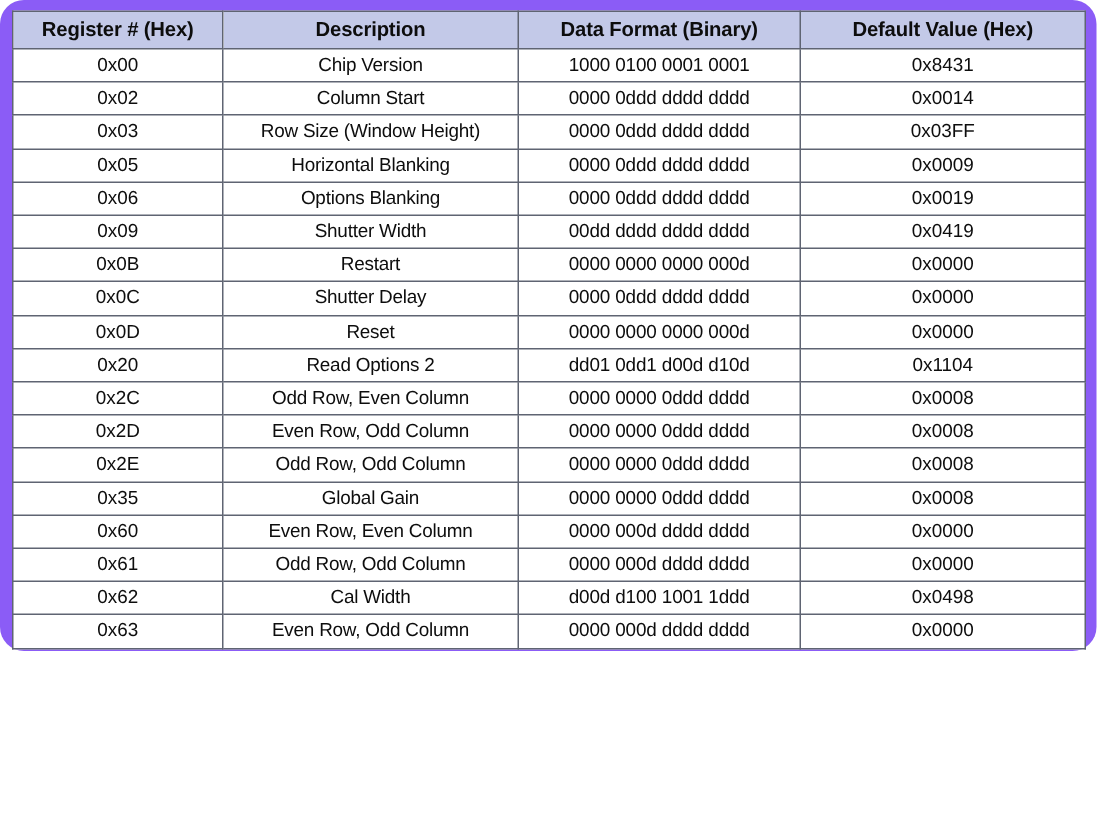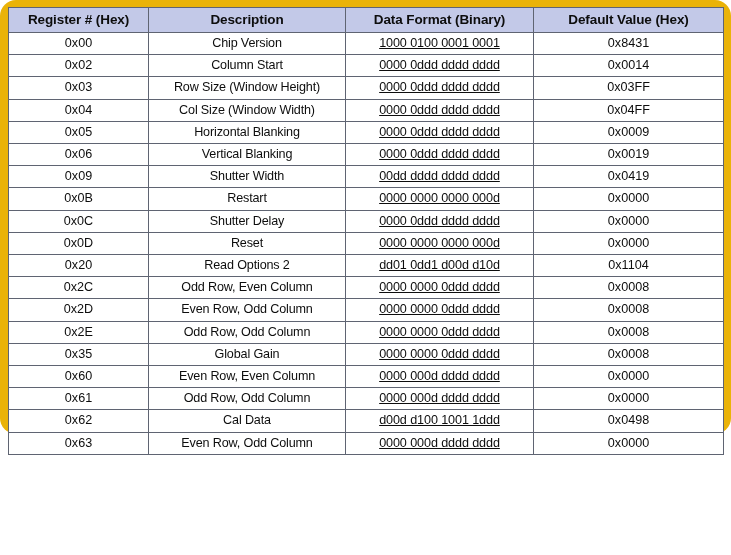--- a/index.html
+++ b/index.html
@@ -10,21 +10,21 @@
   body {
     width: 731px;
     height: 555px;
     overflow: hidden;
     font-family: "Liberation Sans", sans-serif;
   }
   .page {
     position: relative;
     width: 731px;
     height: 434px;
-    background: #eab308;
+    background: #8b5cf6;
     border-radius: 16px;
   }
   .table-wrap {
     position: absolute;
     left: 8px;
     top: 7px;
     width: 715px;
   }
   table.reg-table {
     border-collapse: collapse;
@@ -61,21 +61,20 @@
     line-height: 21.2px;
     font-weight: normal;
     letter-spacing: -0.15px;
   }
   table.reg-table tbody td.reg,
   table.reg-table tbody td.val {
     letter-spacing: 0px;
   }
   table.reg-table tbody td.fmt {
     letter-spacing: -0.1px;
-    text-decoration: underline;
   }
 </style>
 </head>
 <body>
 
 <div class="page">
   <div class="table-wrap">
     <table class="reg-table">
       <colgroup>
         <col class="c0">
@@ -104,34 +103,28 @@
             <td class="fmt">0000 0ddd dddd dddd</td>
             <td class="val">0x0014</td>
           </tr>
           <tr>
             <td class="reg">0x03</td>
             <td class="desc">Row Size (Window Height)</td>
             <td class="fmt">0000 0ddd dddd dddd</td>
             <td class="val">0x03FF</td>
           </tr>
           <tr>
-            <td class="reg">0x04</td>
-            <td class="desc">Col Size (Window Width)</td>
-            <td class="fmt">0000 0ddd dddd dddd</td>
-            <td class="val">0x04FF</td>
-          </tr>
-          <tr>
             <td class="reg">0x05</td>
             <td class="desc">Horizontal Blanking</td>
             <td class="fmt">0000 0ddd dddd dddd</td>
             <td class="val">0x0009</td>
           </tr>
           <tr>
             <td class="reg">0x06</td>
-            <td class="desc">Vertical Blanking</td>
+            <td class="desc">Options Blanking</td>
             <td class="fmt">0000 0ddd dddd dddd</td>
             <td class="val">0x0019</td>
           </tr>
           <tr>
             <td class="reg">0x09</td>
             <td class="desc">Shutter Width</td>
             <td class="fmt">00dd dddd dddd dddd</td>
             <td class="val">0x0419</td>
           </tr>
           <tr>
@@ -189,21 +182,21 @@
             <td class="val">0x0000</td>
           </tr>
           <tr>
             <td class="reg">0x61</td>
             <td class="desc">Odd Row, Odd Column</td>
             <td class="fmt">0000 000d dddd dddd</td>
             <td class="val">0x0000</td>
           </tr>
           <tr>
             <td class="reg">0x62</td>
-            <td class="desc">Cal Data</td>
+            <td class="desc">Cal Width</td>
             <td class="fmt">d00d d100 1001 1ddd</td>
             <td class="val">0x0498</td>
           </tr>
           <tr>
             <td class="reg">0x63</td>
             <td class="desc">Even Row, Odd Column</td>
             <td class="fmt">0000 000d dddd dddd</td>
             <td class="val">0x0000</td>
           </tr>
         </tbody>

